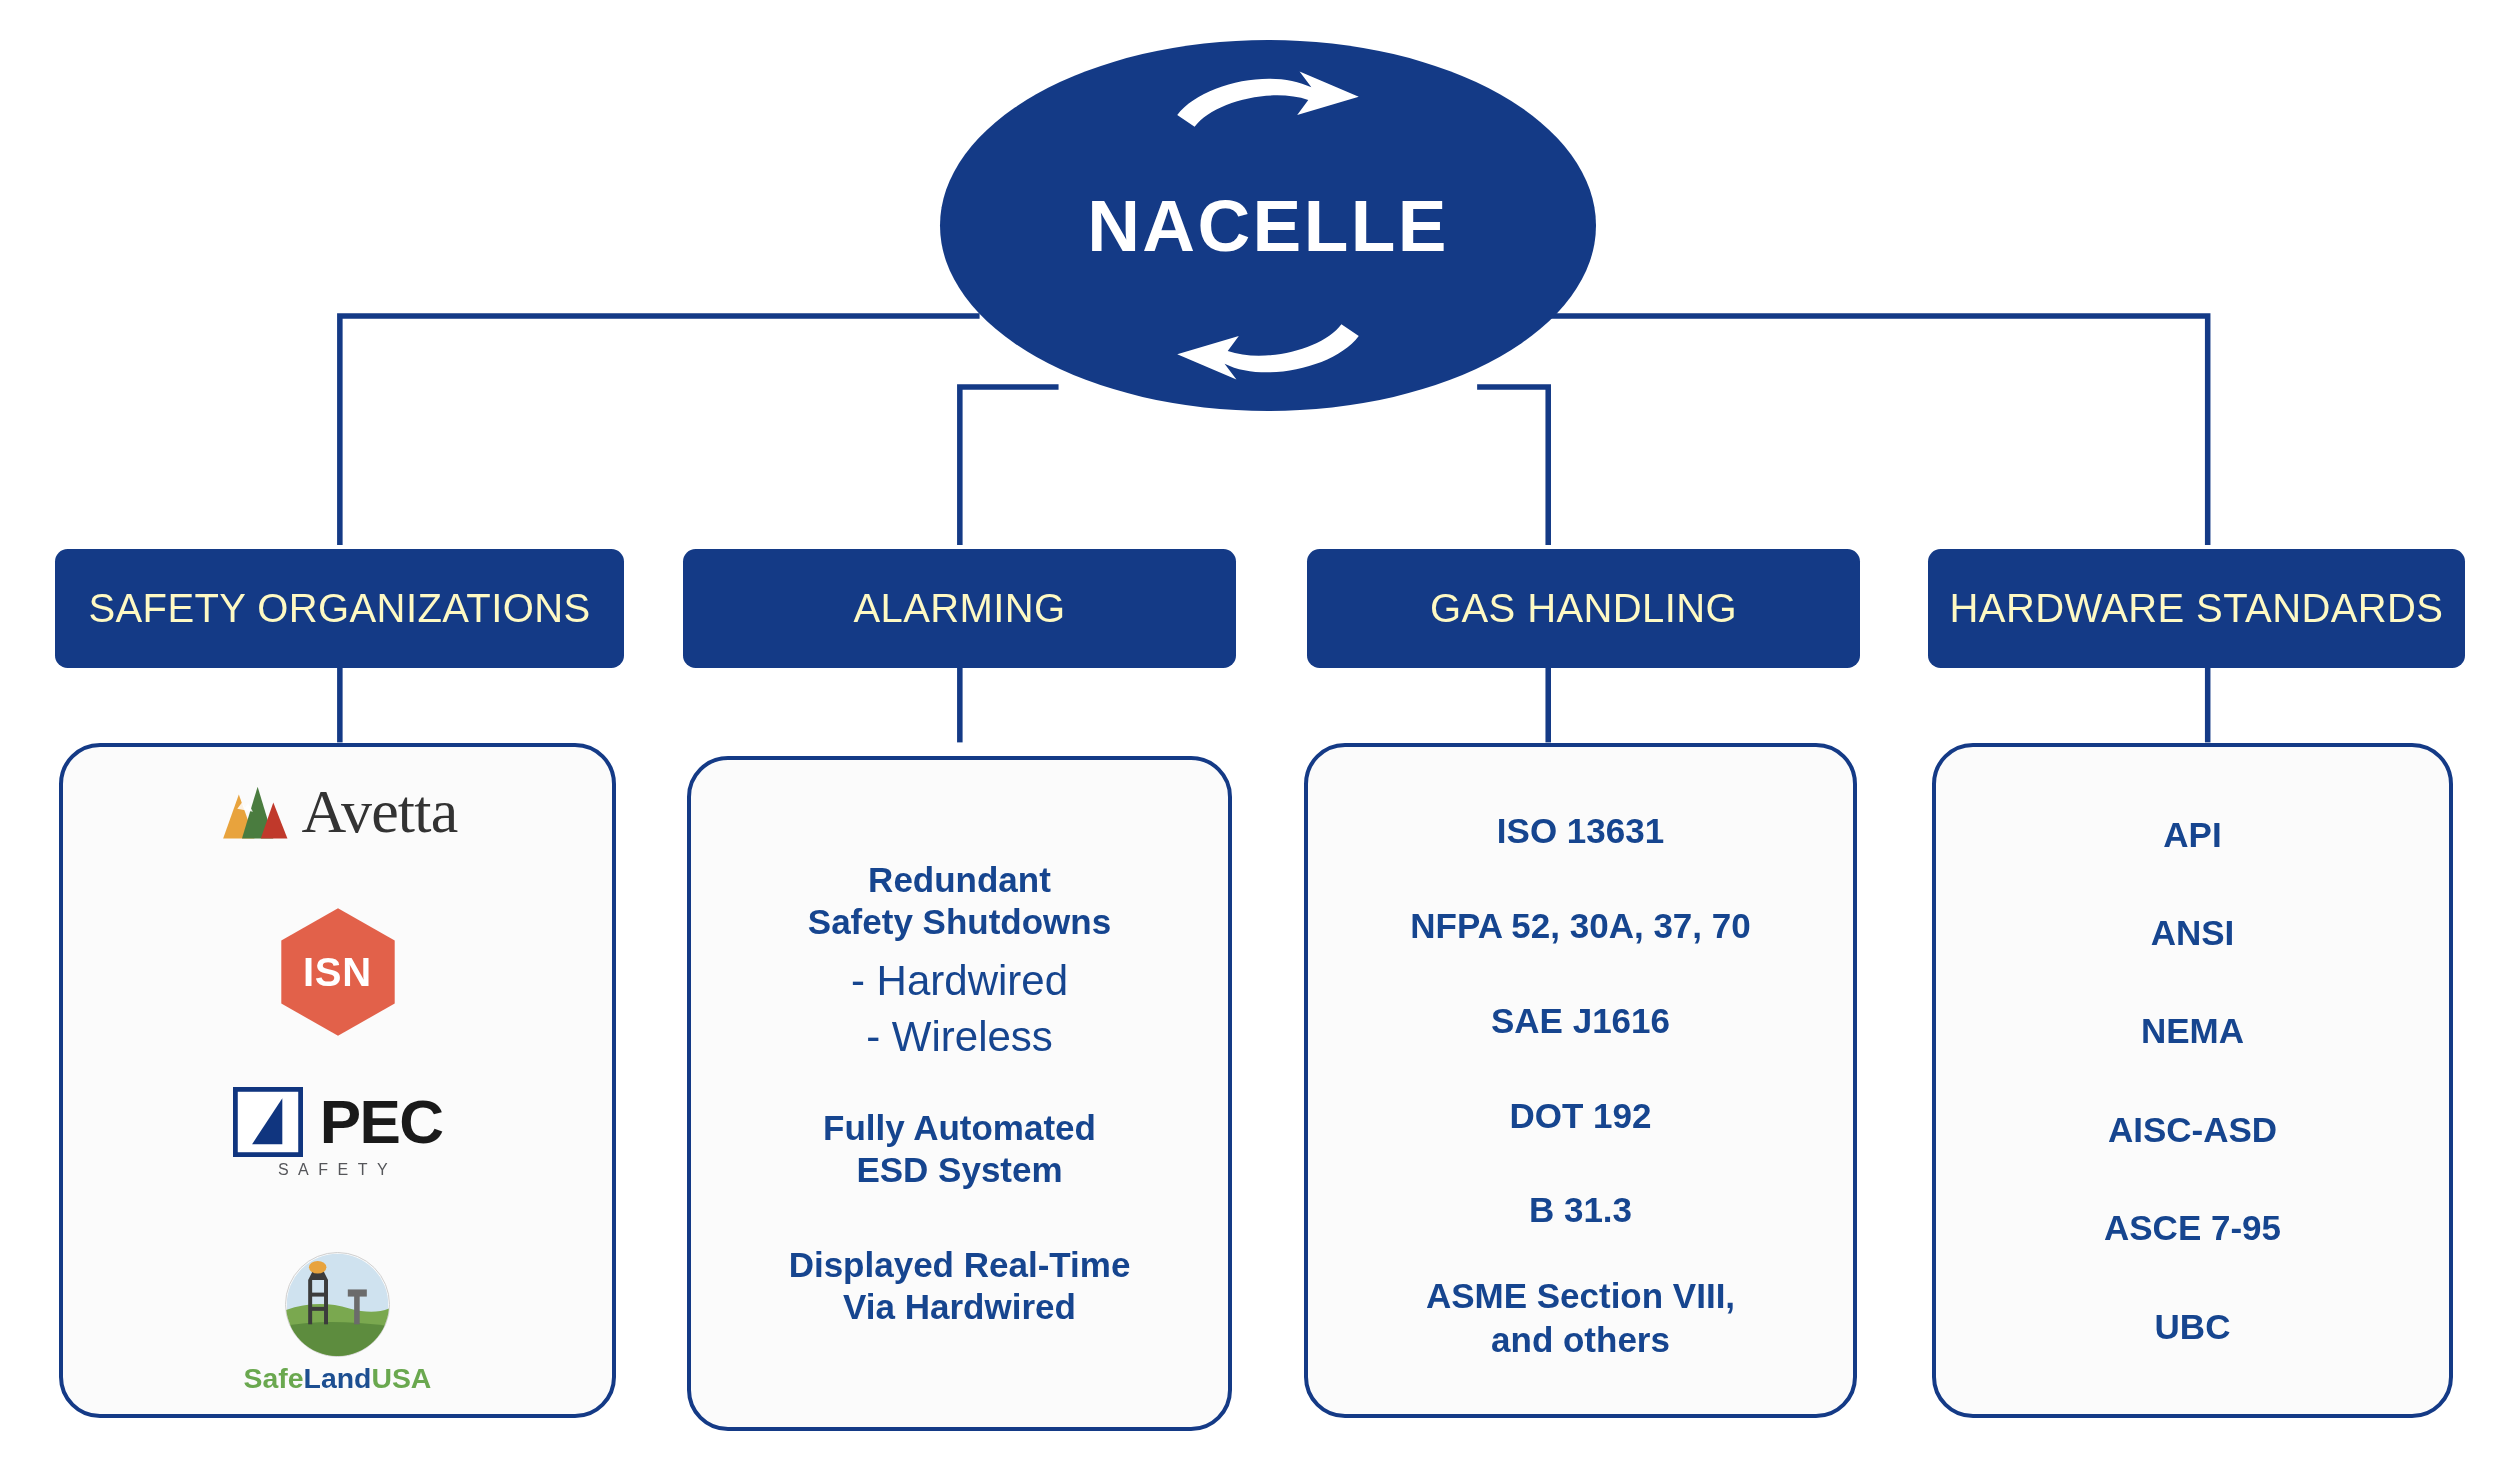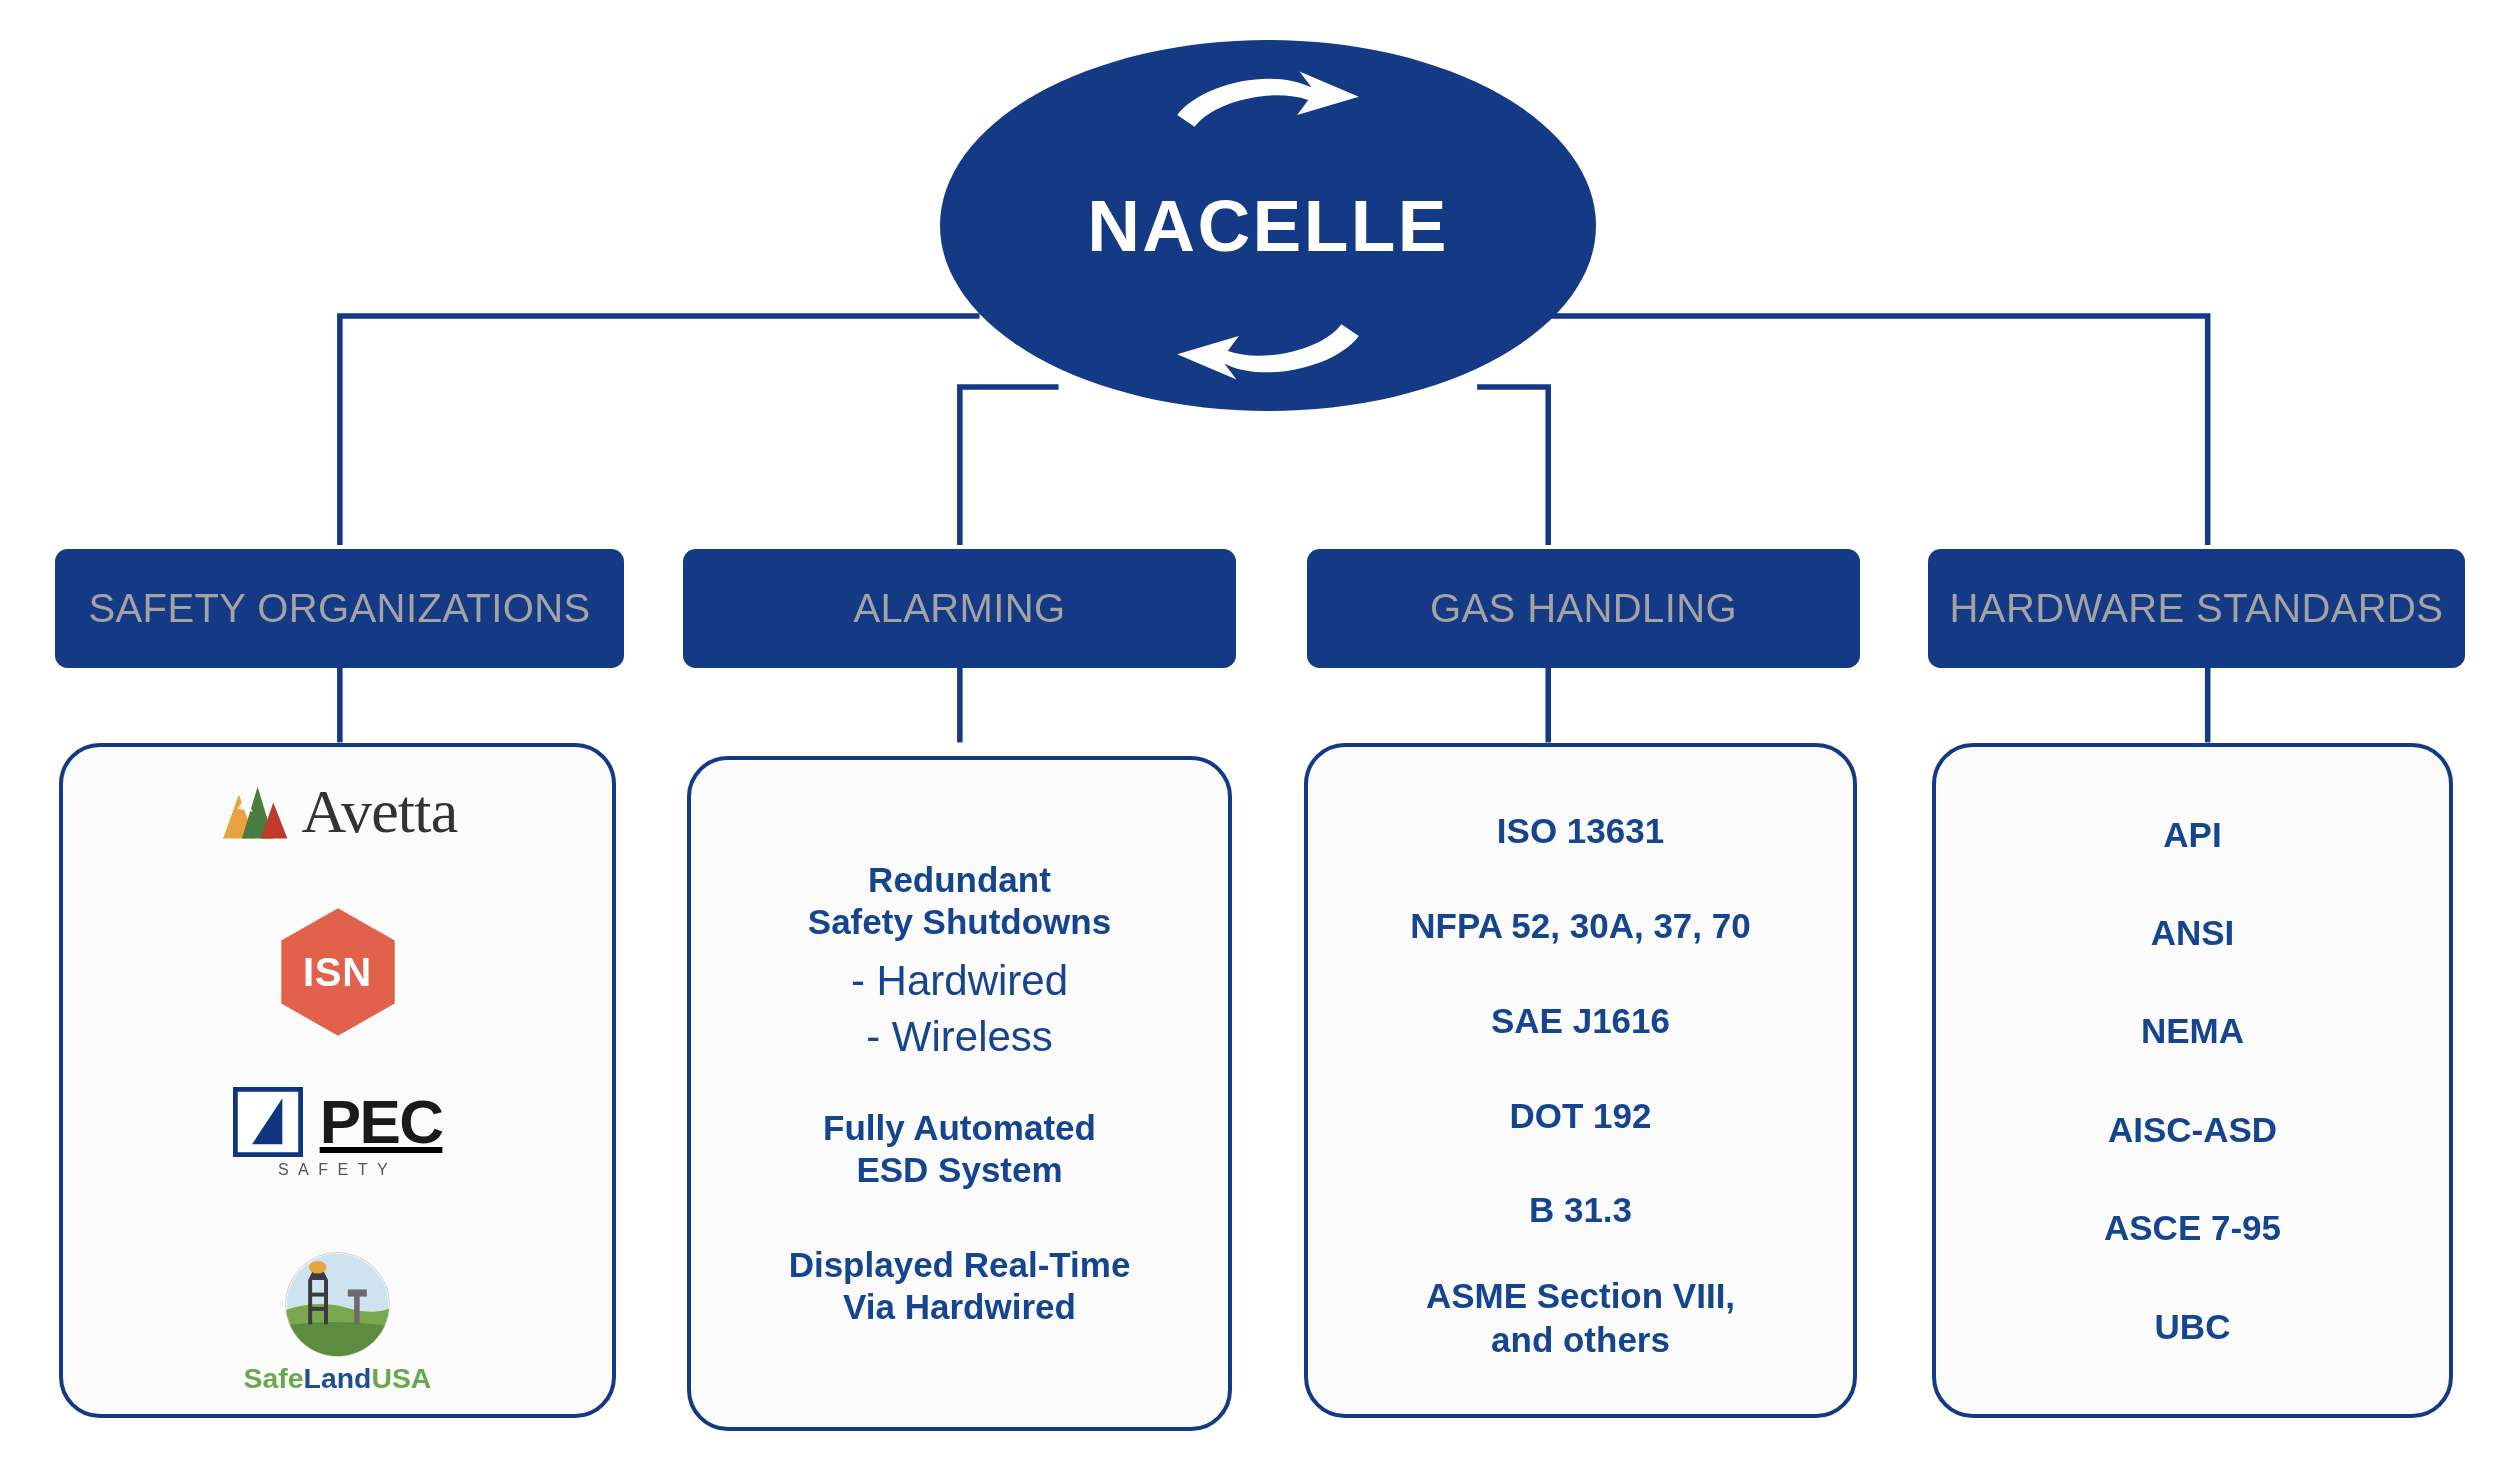--- a/index.html
+++ b/index.html
@@ -61,21 +61,21 @@
 
   
   .cat-header {
     position: absolute;
     height: 119px;
     background: #143a86;
     border-radius: 12.6px;
     display: flex;
     align-items: center;
     justify-content: center;
-    color: #a3a3a3;
+    color: #fef9c3;
     font-size: 40px;
     letter-spacing: 0.4px;
     text-align: center;
     padding: 0 8px;
     box-sizing: border-box;
   }
 
   
   .card {
     position: absolute;
@@ -158,21 +158,21 @@
     font-size: 40px;
     font-weight: bold;
     letter-spacing: 0.8px;
   }
   
   .pec {
     display: flex;
     flex-direction: column;
     align-items: center;
   }
-  .pec-row { display: flex; align-items: center; gap: 17px; text-decoration: underline; }
+  .pec-row { display: flex; align-items: center; gap: 17px; }
   .pec-mark { width: 70px; height: 70px; }
   .pec-word {
     font-size: 62px;
     font-weight: bold;
     color: #1a1a1a;
     letter-spacing: -1.6px;
     line-height: 1;
   }
   .pec-sub {
     font-size: 16px;

